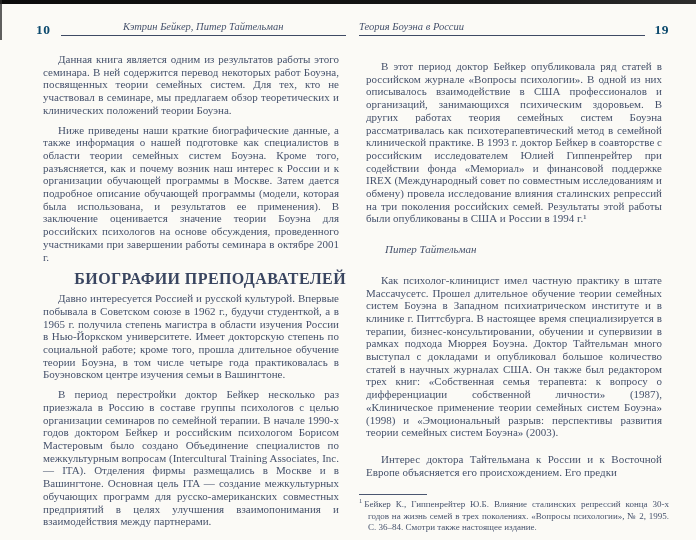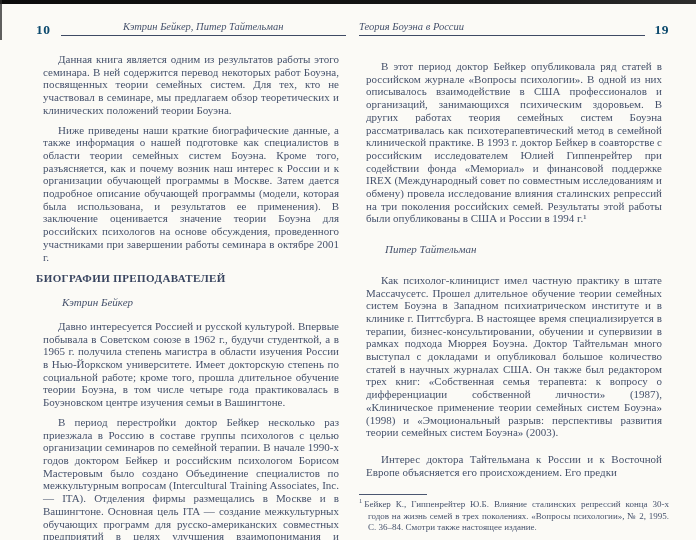--- a/index.html
+++ b/index.html
@@ -52,22 +52,22 @@
 
   .para {
     margin: 7px;
     font-size: 11px; line-height: 12.7px;
     text-align: justify; text-indent: 15px;
     hyphens: auto; -webkit-hyphens: auto;
   }
 
   .section-heading {
     margin: 9px 0 6px;
-    text-align: left; text-indent: 0;
-    font-weight: bold; font-size: 11px; line-height: 13px;
+    text-align: right; text-indent: 0;
+    font-weight: bold; font-size: 16px; line-height: 13px;
     color: #394560; letter-spacing: .4px;
   }
 
   .subsection-heading {
     margin: 11px;
     font-style: italic; font-size: 11px; line-height: 12.7px;
     text-indent: 15px;
   }
 
   .footnote-block { margin-top: 9px; }
@@ -97,21 +97,20 @@
     <span class="head-rule">
       <span class="running-head">Кэтрин Бейкер, Питер Тайтельман</span>
     </span>
   </div>
 
   <p class="para">Данная книга является одним из результатов работы этого семинара. В ней содержится перевод некоторых работ Боуэна, посвященных теории семейных систем. Для тех, кто не участвовал в семинаре, мы предлагаем обзор теоретических и клинических положений теории Боуэна.</p>
   <p class="para">Ниже приведены наши краткие биографические данные, а также информация о нашей подготовке как специалистов в области теории семейных систем Боуэна. Кроме того, разъясняется, как и почему возник наш интерес к России и к организации обучающей программы в Москве. Затем дается подробное описание обучающей программы (модели, которая была использована, и результатов ее применения). В заключение оценивается значение теории Боуэна для российских психологов на основе обсуждения, проведенного участниками при завершении работы семинара в октябре 2001 г.</p>
 
   <p class="para section-heading">БИОГРАФИИ ПРЕПОДАВАТЕЛЕЙ</p>
 
-  <p class="subsection-heading">Кэтрин Бейкер</p>
   <p class="para">Давно интересуется Россией и русской культурой. Впервые побывала в Советском союзе в 1962 г., будучи студенткой, а в 1965 г. получила степень магистра в области изучения России в Нью-Йоркском университете. Имеет докторскую степень по социальной работе; кроме того, прошла длительное обучение теории Боуэна, в том числе четыре года практиковалась в Боуэновском центре изучения семьи в Вашингтоне.</p>
   <p class="para">В период перестройки доктор Бейкер несколько раз приезжала в Россию в составе группы психологов с целью организации семинаров по семейной терапии. В начале 1990-х годов доктором Бейкер и российским психологом Борисом Мастеровым было создано Объединение специалистов по межкультурным вопросам (Intercultural Training Associates, Inc. — ITA). Отделения фирмы размещались в Москве и в Вашингтоне. Основная цель ITA — создание межкультурных обучающих программ для русско-американских совместных предприятий в целях улучшения взаимопонимания и взаимодействия между партнерами.</p>
 </div>
 
 <div class="page page-right">
   <div class="page-header">
     <span class="head-rule">
       <span class="running-head">Теория Боуэна в России</span>
     </span>
     <span class="page-num">19</span>

